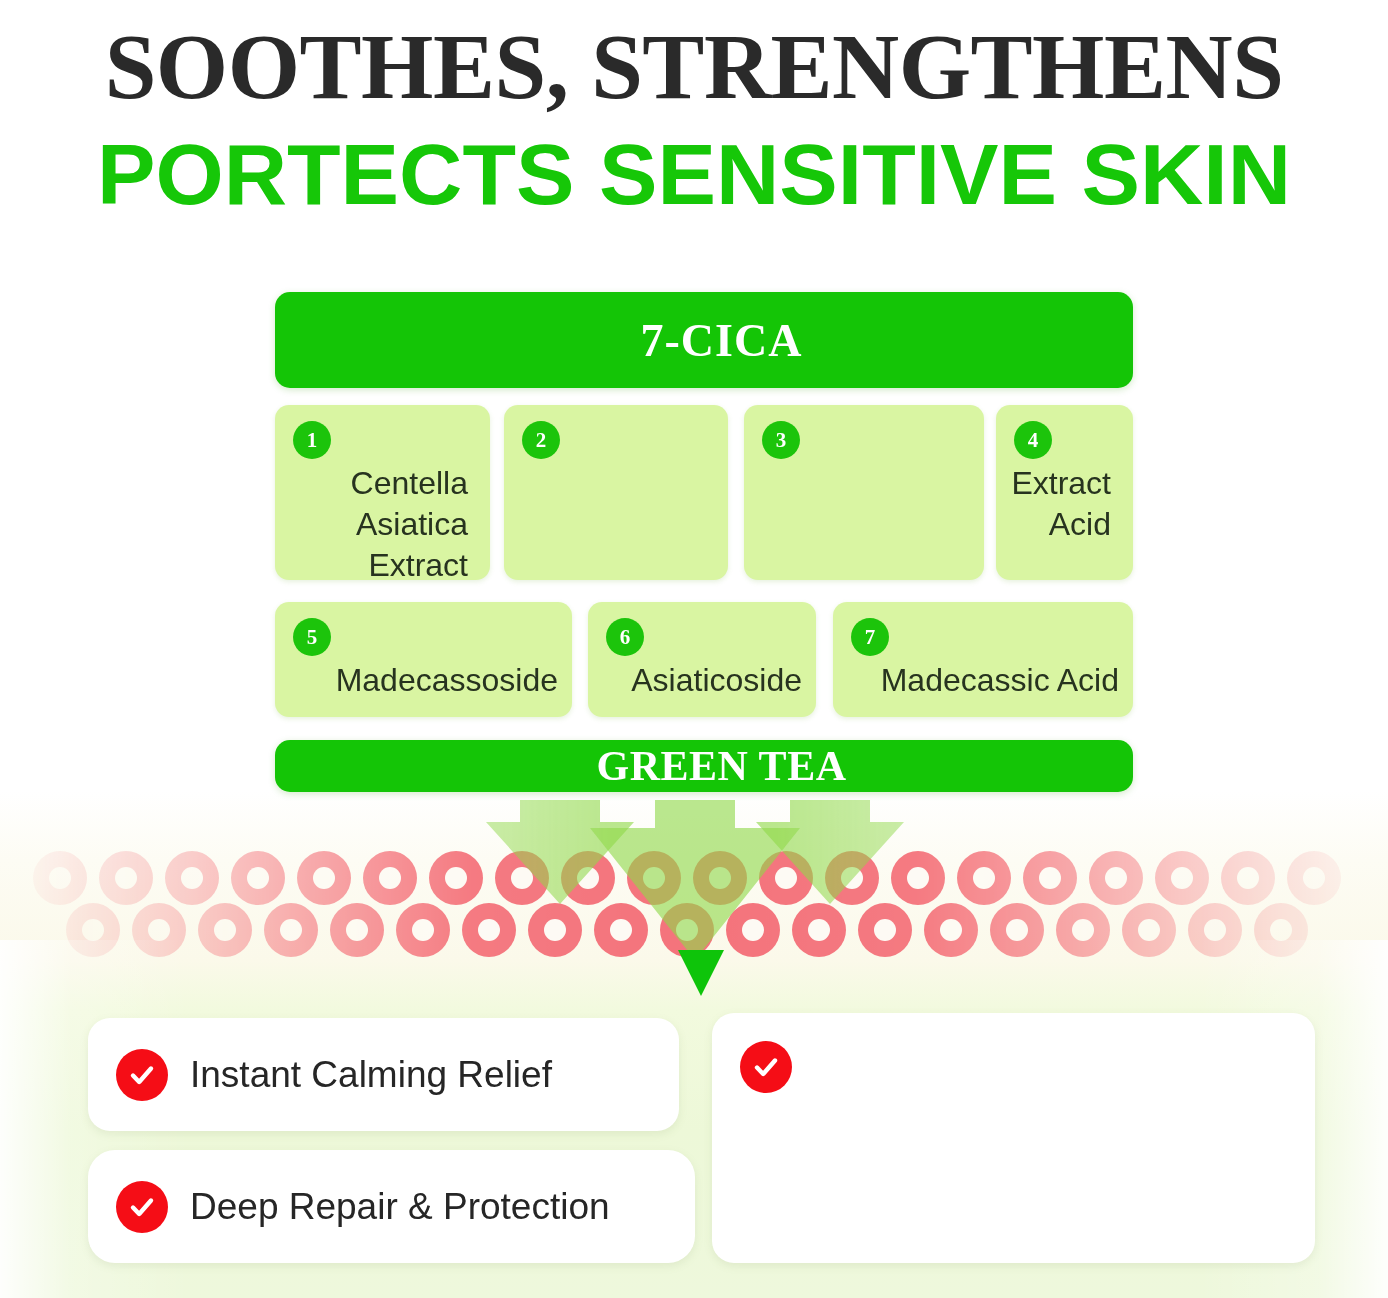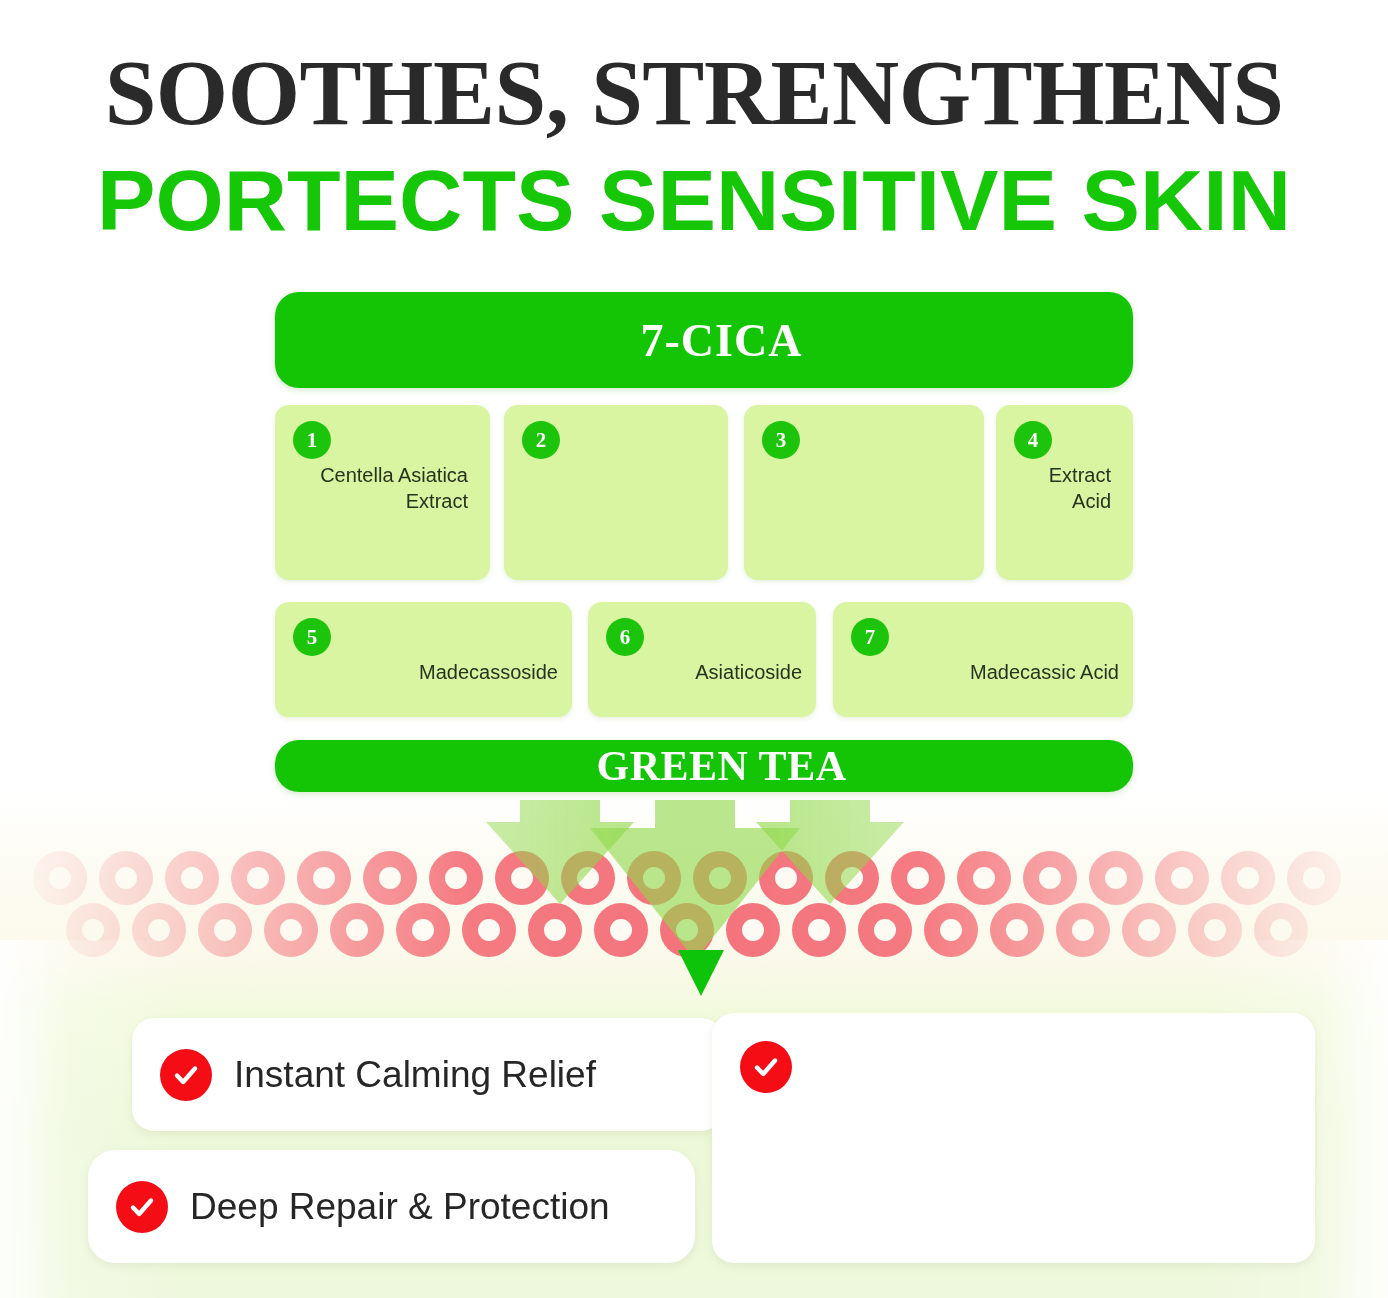--- a/index.html
+++ b/index.html
@@ -44,40 +44,40 @@
   
   #headline { position:absolute; left:0; top:0; width:1388px; text-align:center; }
 
   .title-line1 {
     font-family:"Liberation Serif", serif;
     font-weight:700;
     font-size:93px;
     line-height:1;
     letter-spacing:-0.5px;
     color:#2a2a2a;
-    padding-top:46px;
+    padding-top:20px;
     white-space:nowrap;
   }
   .title-line2 {
     font-family:"Liberation Sans", sans-serif;
     font-weight:700;
     font-size:86px;
     line-height:1;
     letter-spacing:0px;
     color:#16c708;
     padding-top:18px;
     transform:scaleX(1.02);
     white-space:nowrap;
   }
 
   
   .banner {
     position:absolute;
     background:#14c506;
-    border-radius:24px;
+    border-radius:15px;
     display:flex;
     align-items:center;
     justify-content:center;
     color:#ffffff;
     font-family:"Liberation Serif", serif;
     font-weight:700;
     box-shadow:0 2px 7px rgba(60,160,20,0.22);
     padding-left:35px;
   }
   #banner-cica {
@@ -106,21 +106,21 @@
     font-family:"Liberation Serif", serif;
     font-weight:700;
     font-size:21px;
     display:flex; align-items:center; justify-content:center;
     line-height:1;
   }
   .card-label {
     position:absolute;
     color:#27331f;
     font-family:"Liberation Sans", sans-serif;
-    font-size:20px;
+    font-size:32px;
     line-height:1.28;
   }
   
   .row1 .card-label {
     left:12px; right:22px; top:58px;
     text-align:right;
   }
   
   .row2 .card-label {
     left:38px; right:14px; top:62px;
@@ -166,21 +166,21 @@
   .check svg { display:block; }
   .benefit-text {
     color:#262626;
     font-family:"Liberation Sans", sans-serif;
     font-size:37px;
     line-height:1.33;
     margin-left:22px;
     padding-right:16px;
   }
 
-  #benefit1 { left:88px; top:1018px; width:591px; height:113px; align-items:center;margin-left:44px; }
+  #benefit1 { left:88px; top:1018px; width:591px; height:113px; align-items:center; }
   #benefit1 .check { margin-top:0; }
   #benefit2 { left:88px; top:1150px; width:607px; height:113px; align-items:center;border-radius:27px; }
   #benefit3 { left:712px; top:1013px; width:603px; height:250px; padding-top:28px; }
   #benefit3 .benefit-text { font-size:37px; line-height:1.46; }
 </style>
 </head>
 <body>
 
 <div id="page">
 

